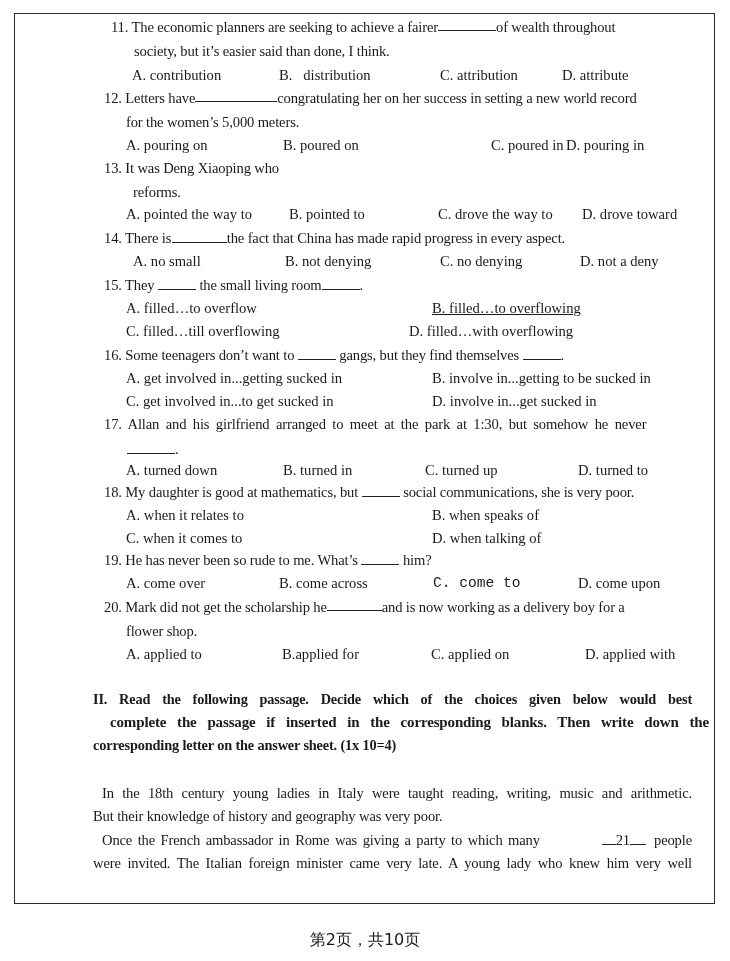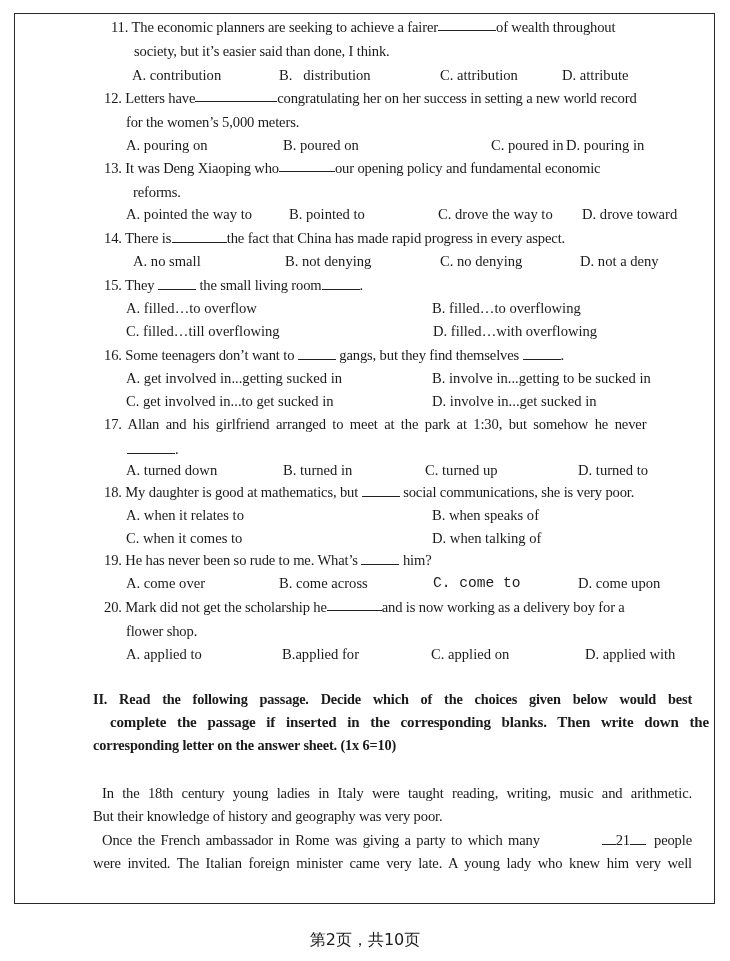--- a/index.html
+++ b/index.html
@@ -39,46 +39,42 @@
     </span>
 </div>
 <div class="line" style="left:126px; top:113px;">for the women’s 5,000 meters.</div>
 <div class="opt" style="left:126px; top:136px;">A. pouring on</div>
 <div class="opt" style="left:283px; top:136px;">B. poured on</div>
 <div class="opt" style="left:443px; top:136px;margin-left:48px;">C. poured in</div>
 <div class="opt" style="left:566px; top:136px;">D. pouring in</div>
 
 <div class="line just" style="left:104px; top:159px; width:588px;">
   <span><span>13.</span> <span>It was Deng Xiaoping who</span></span>
-  <span style="display:flex;">
-      <span class="blank" style="width:56px;"></span>
-      <span>our opening policy and fundamental economic</span>
-    </span>
 </div>
 <div class="line" style="left:133px; top:183px;">reforms.</div>
 <div class="opt" style="left:126px; top:205px;">A. pointed the way to</div>
 <div class="opt" style="left:289px; top:205px;">B. pointed to</div>
 <div class="opt" style="left:438px; top:205px;">C. drove the way to</div>
 <div class="opt" style="left:582px; top:205px;">D. drove toward</div>
 
 <div class="line" style="left:104px; top:229px;">
   <span>14.</span> <span>There is</span> <span class="blank" style="width:55px; margin-left:-3px;"></span><span>the fact that China has made rapid progress in every aspect.</span>
 </div>
 <div class="opt" style="left:133px; top:252px;">A. no small</div>
 <div class="opt" style="left:285px; top:252px;">B. not denying</div>
 <div class="opt" style="left:440px; top:252px;">C. no denying</div>
 <div class="opt" style="left:580px; top:252px;">D. not a deny</div>
 
 <div class="line" style="left:104px; top:276px;">
   <span>15.</span> <span>They</span> <span class="blank" style="width:38px;"></span> <span>the small living room</span><span class="blank" style="width:38px;"></span><span>.</span>
 </div>
 <div class="opt" style="left:126px; top:299px;">A. filled…to overflow</div>
-<div class="opt" style="left:432px; top:299px;">B. filled…to overflowing</div>
+<div class="opt" style="left:432px; top:299px;text-decoration:underline;">B. filled…to overflowing</div>
 <div class="opt" style="left:126px; top:322px;">C. filled…till overflowing</div>
-<div class="opt" style="left:433px; top:322px;font-family:Liberation Serif, serif;">D. filled…with overflowing</div>
+<div class="opt" style="left:409px; top:322px;font-family:Liberation Serif, serif;">D. filled…with overflowing</div>
 
 <div class="line" style="left:104px; top:346px;">
   <span>16.</span> <span>Some teenagers don’t want to</span> <span class="blank" style="width:38px;"></span> <span>gangs, but they find themselves</span> <span class="blank" style="width:38px;"></span><span>.</span>
 </div>
 <div class="opt" style="left:126px; top:369px;">A. get involved in...getting sucked in</div>
 <div class="opt" style="left:432px; top:369px;">B. involve in...getting to be sucked in</div>
 <div class="opt" style="left:126px; top:392px;">C. get involved in...to get sucked in</div>
 <div class="opt" style="left:432px; top:392px;">D. involve in...get sucked in</div>
 
 <div class="line just" style="left:104px; top:415px; width:588px; word-spacing:3px;">
@@ -116,21 +112,21 @@
     </span>
 </div>
 <div class="line" style="left:126px; top:622px;">flower shop.</div>
 <div class="opt" style="left:126px; top:645px;">A. applied to</div>
 <div class="opt" style="left:282px; top:645px;">B.applied for</div>
 <div class="opt" style="left:431px; top:645px;">C. applied on</div>
 <div class="opt" style="left:585px; top:645px;">D. applied with</div>
 
 <div class="line bold" style="left:93px; top:690px; width:599px; text-align:justify; text-align-last:justify; font-size:14.3px;">II. Read the following passage. Decide which of the choices given below would best</div>
 <div class="line bold" style="left:110px; top:713px; width:599px; text-align:justify; text-align-last:justify; font-size:15px;">complete the passage if inserted in the corresponding blanks. Then write down the</div>
-<div class="line bold" style="left:93px; top:736px; font-size:14.3px;">corresponding letter on the answer sheet. (1x 6=10)</div>
+<div class="line bold" style="left:93px; top:736px; font-size:14.3px;">corresponding letter on the answer sheet. (1x 10=4)</div>
 
 <div class="line" style="left:102px; top:784px; width:590px; text-align:justify; text-align-last:justify;">In the 18th century young ladies in Italy were taught reading, writing, music and arithmetic.</div>
 <div class="line" style="left:93px; top:807px;">But their knowledge of history and geography was very poor.</div>
 <div class="line just" style="left:102px; top:831px; width:590px; word-spacing:2px;">
   <span>Once the French ambassador in Rome was giving a party to which many</span>
   <span style="display:flex; align-items:baseline; margin-left:auto; margin-right:8px;">
       <span class="blank" style="width:14px;"></span>
       <span>21</span>
       <span class="blank" style="width:16px;"></span>
     </span>

